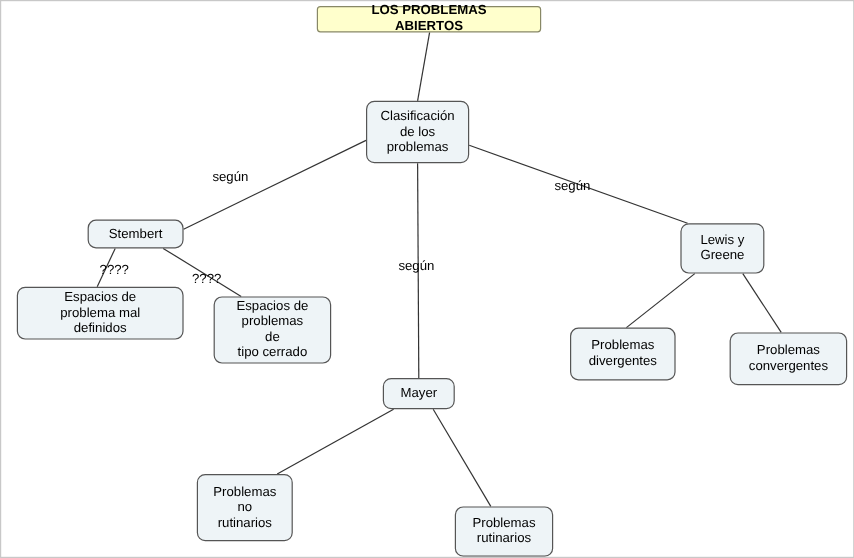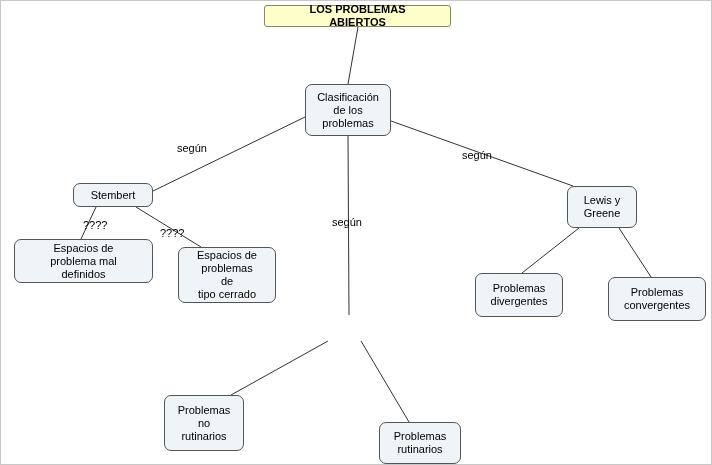--- a/index.html
+++ b/index.html
@@ -78,20 +78,21 @@
 <div class="node title" style="left: 263px; top: 4px; width: 187px; height: 22px;">LOS PROBLEMAS ABIERTOS</div>
     <div class="node concept" style="left: 72px; top: 182px; width: 80px; height: 24px;">Stembert</div>
     <div class="node concept" style="left: 304px; top: 83px; width: 86px; height: 52px;">Clasificación
 de los
 problemas</div>
     <div class="node concept" style="left: 13px; top: 238px; width: 139px; height: 44px;">Espacios de
 problema mal definidos</div>
     <div class="node concept" style="left: 177px; top: 246px; width: 98px; height: 56px;">Espacios de
 problemas de
 tipo cerrado</div>
+    <div class="node concept" style="left: 318px; top: 314px; width: 60px; height: 26px;">Mayer</div>
     <div class="node concept" style="left: 163px; top: 394px; width: 80px; height: 56px;">Problemas
 no
 rutinarios</div>
     <div class="node concept" style="left: 378px; top: 421px; width: 82px; height: 42px;">Problemas
 rutinarios</div>
     <div class="node concept" style="left: 566px; top: 185px; width: 70px; height: 42px;">Lewis y
 Greene</div>
     <div class="node concept" style="left: 474px; top: 272px; width: 88px; height: 44px;">Problemas
 divergentes</div>
     <div class="node concept" style="left: 607px; top: 276px; width: 98px; height: 44px;">Problemas

